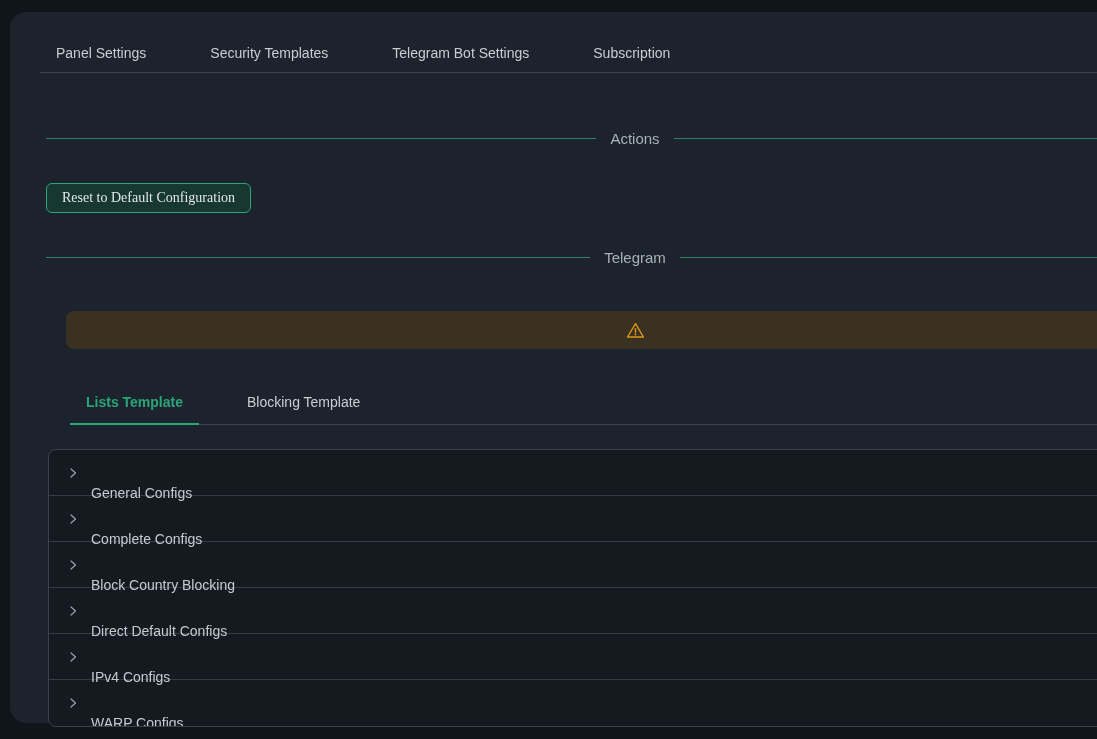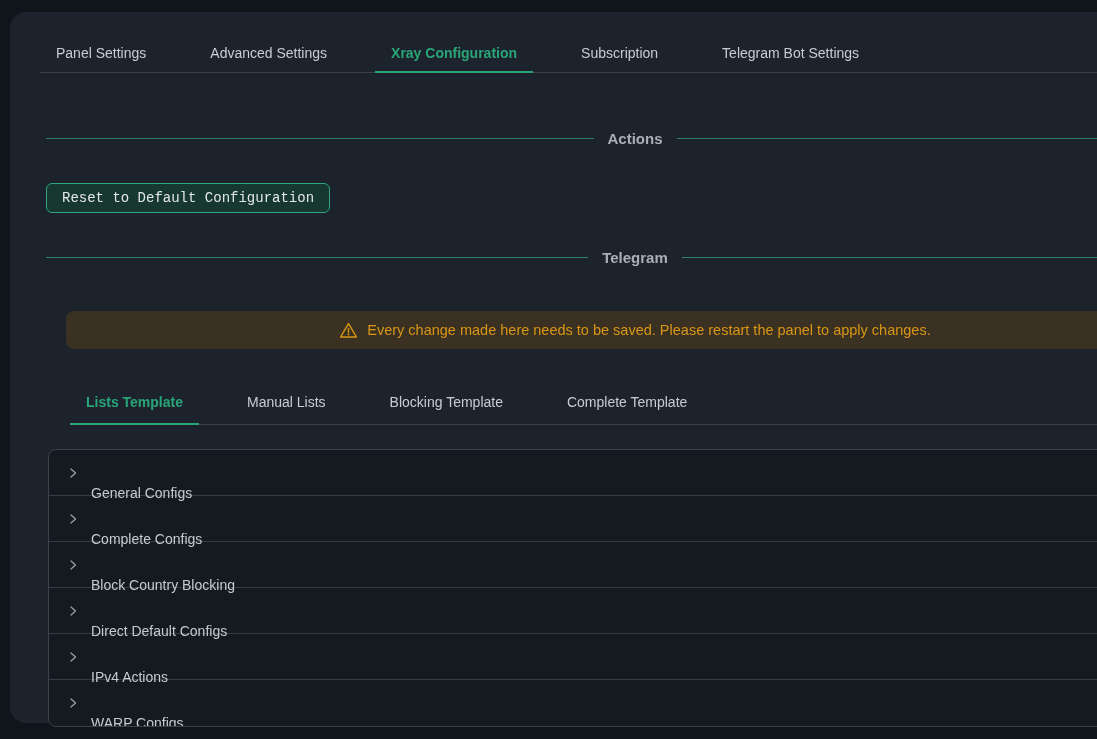--- a/index.html
+++ b/index.html
@@ -47,31 +47,31 @@
   .divider {
     display: flex;
     align-items: center;
     margin-top: 54px;
     height: 22px;
   }
   .divider .line { flex: 1; height: 1px; background: #2e8066; }
   .divider .divider-title {
     padding: 0 14px;
     font-size: 15px;
-    font-weight: bold;
+    font-weight: normal;
     color: #a9b0b7;
     white-space: nowrap;
   }
   .divider.templates { margin-top: 33px; }
   .reset-btn {
     margin-top: 34px;
     height: 30px;
     padding: 0 15px;
     font-size: 14px;
-    font-family: Liberation Mono, monospace;
+    font-family: Liberation Serif, serif;
     color: #e4e7ea;
     background: #16382f;
     border: 1px solid #2fa47d;
     border-radius: 6px;
     cursor: pointer;
     display: inline-flex;
     align-items: center;
   }
   .alert {
     margin: 43px 20px 0 20px;
@@ -117,24 +117,23 @@
   .acc-row .chev { display: flex; align-items: center; }
   .acc-label { font-size: 14px; color: #c6cbd1; margin-top: 40px; }
 </style>
 </head>
 <body>
 
 <div class="card">
 
   <div class="main-tabs">
     <div class="tab">Panel Settings</div>
-    <div class="tab">Advanced Settings</div>
-    <div class="tab active">Xray Configuration</div>
+    <div class="tab">Security Templates</div>
+    <div class="tab">Telegram Bot Settings</div>
     <div class="tab">Subscription</div>
-    <div class="tab">Telegram Bot Settings</div>
   </div>
 
   <div class="content">
 
     
     <div class="divider">
       <div class="line"></div>
       <div class="divider-title">Actions</div>
       <div class="line"></div>
     </div>
@@ -151,29 +150,26 @@
 
     
     <div class="alert">
       <span>
         <svg width="19" height="19" viewBox="0 0 24 24" fill="none" stroke="#d89614" stroke-width="1.8" stroke-linejoin="round" stroke-linecap="round">
           <path d="M12 3.2 L22 20.2 H2 Z"></path>
           <line x1="12" y1="9.6" x2="12" y2="14.4"></line>
           <line x1="12" y1="16.9" x2="12" y2="17.1" stroke-width="2.4"></line>
         </svg>
       </span>
-      <span>Every change made here needs to be saved. Please restart the panel to apply changes.</span>
     </div>
 
     
     <div class="sub-tabs">
       <div class="tab active">Lists Template</div>
-      <div class="tab">Manual Lists</div>
       <div class="tab">Blocking Template</div>
-      <div class="tab">Complete Template</div>
     </div>
 
     
     <div class="accordion">
 
       <div class="acc-row">
         <span class="chev">
           <svg width="12" height="12" viewBox="0 0 24 24" fill="none" stroke="#9ba2ab" stroke-width="2.4" stroke-linecap="round" stroke-linejoin="round">
             <polyline points="8 4 17 12 8 20"></polyline>
           </svg>
@@ -207,21 +203,21 @@
         </span>
         <span class="acc-label">Direct Default Configs</span>
       </div>
 
       <div class="acc-row">
         <span class="chev">
           <svg width="12" height="12" viewBox="0 0 24 24" fill="none" stroke="#9ba2ab" stroke-width="2.4" stroke-linecap="round" stroke-linejoin="round">
             <polyline points="8 4 17 12 8 20"></polyline>
           </svg>
         </span>
-        <span class="acc-label">IPv4 Actions</span>
+        <span class="acc-label">IPv4 Configs</span>
       </div>
 
       <div class="acc-row">
         <span class="chev">
           <svg width="12" height="12" viewBox="0 0 24 24" fill="none" stroke="#9ba2ab" stroke-width="2.4" stroke-linecap="round" stroke-linejoin="round">
             <polyline points="8 4 17 12 8 20"></polyline>
           </svg>
         </span>
         <span class="acc-label">WARP Configs</span>
       </div>

